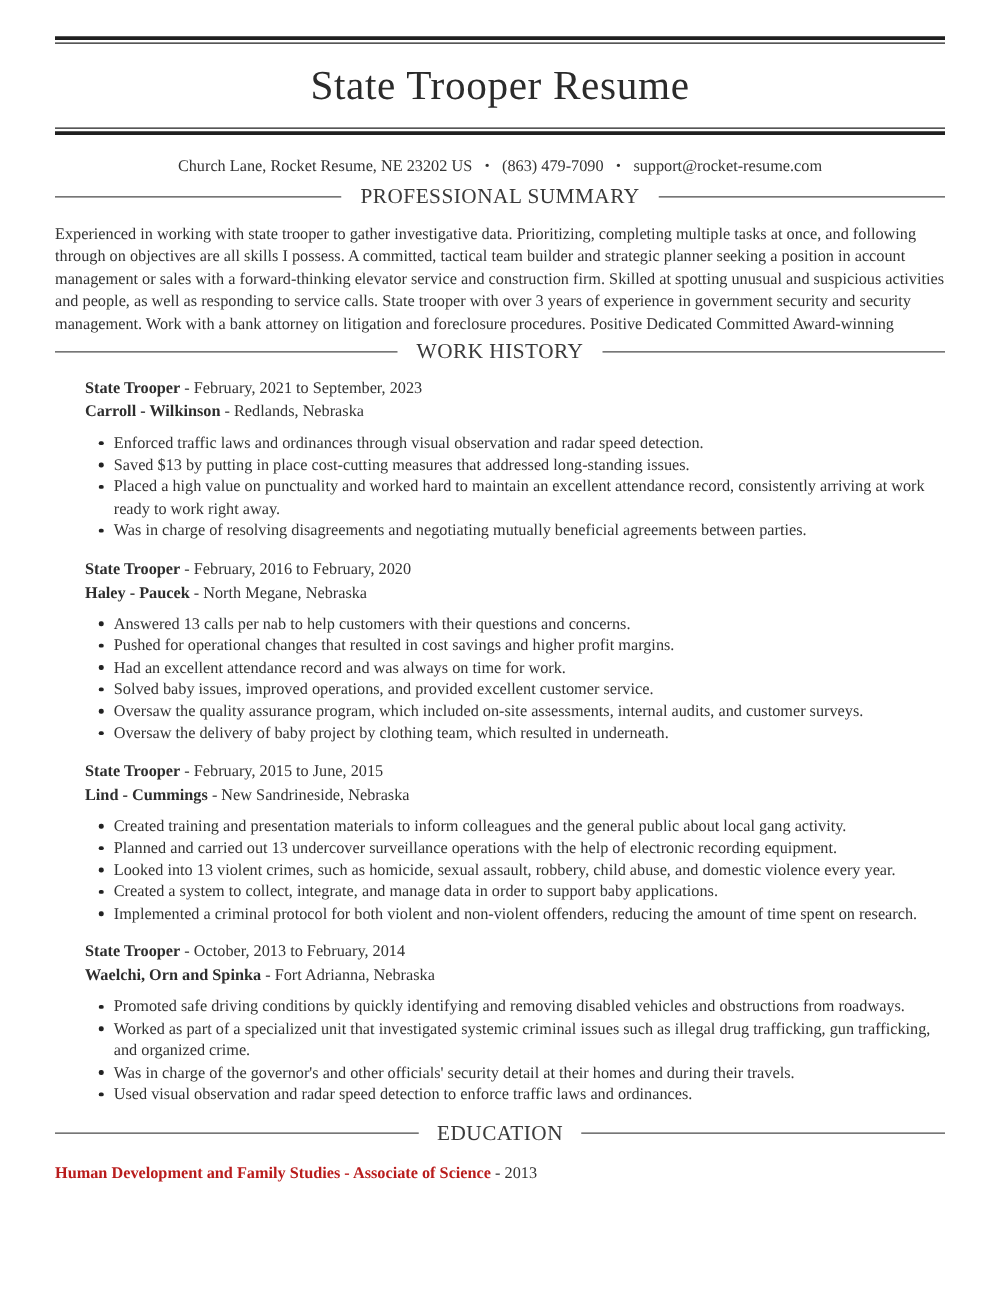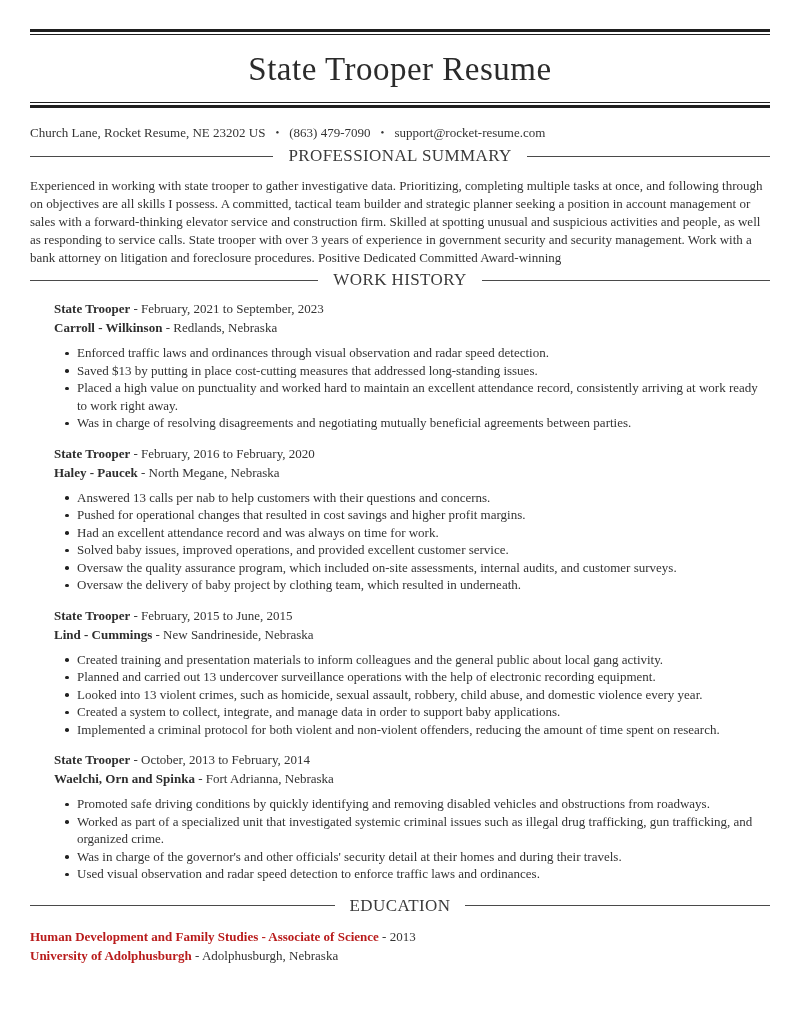--- a/index.html
+++ b/index.html
@@ -3,40 +3,40 @@
 <meta charset="utf-8">
 <style>
   html, body {
     margin: 0; padding: 0;
     width: 800px; height: 1035px;
     background: #ffffff;
     overflow: hidden;
     font-family: "Liberation Serif", "DejaVu Serif", serif;
     color: #333333;
   }
-  .page { padding: 0 30px; }
+  .page { padding: 0 44px; }
 
   
   .rule { height: 2px; }
   .rule-top    { margin-top: 29px; border-top: 3px solid #1f1f1f; border-bottom: 1px solid #1f1f1f; }
   .rule-bottom { border-top: 1px solid #1f1f1f; border-bottom: 3px solid #1f1f1f; }
 
   h1.title {
     margin: 12px 0 11px;
     text-align: center;
     font-size: 33px;
     line-height: 44px;
     font-weight: 400;
     color: #2b2b2b;
     letter-spacing: 0.5px;
   }
 
   .contact {
     margin-top: 16px;
-    text-align: left;
+    text-align: center;
     font-size: 13px;
     line-height: 17px;
     color: #333333;
     white-space: nowrap;
   }
   .contact .sep { display: inline-block; margin: 0 10px; font-size: 11px; vertical-align: 1px; }
 
   
   .sh {
     display: flex;
@@ -159,17 +159,16 @@
 
   <div class="sh sh-edu">
     <span class="hl"></span>
     <span class="ht">EDUCATION</span>
     <span class="hl"></span>
   </div>
 
   <div id="education">
       <div class="edu-entry">
         <div class="edu-line"><span class="b">Human Development and Family Studies - Associate of Science</span><span> - </span><span>2013</span></div>
-        <div class="edu-line"><span class="b">University of Adolphusburgh</span><span> - </span><span>Adolphusburgh, Nebraska</span></div>
       </div>
     </div>
 
 </div>
 
 </body></html>

